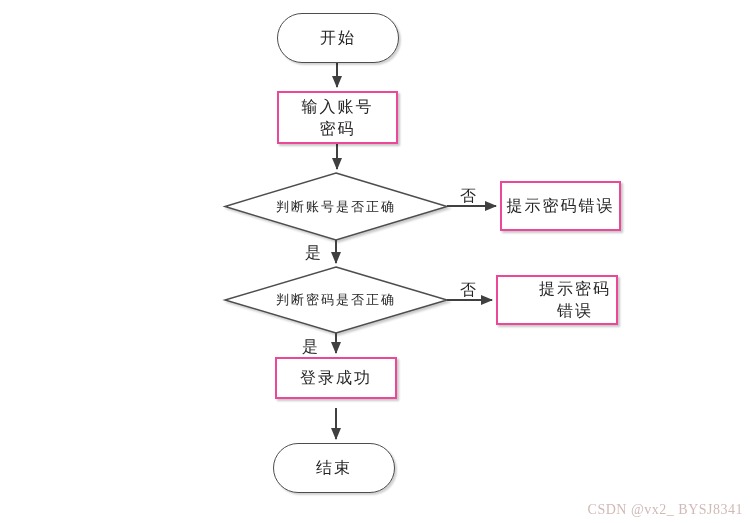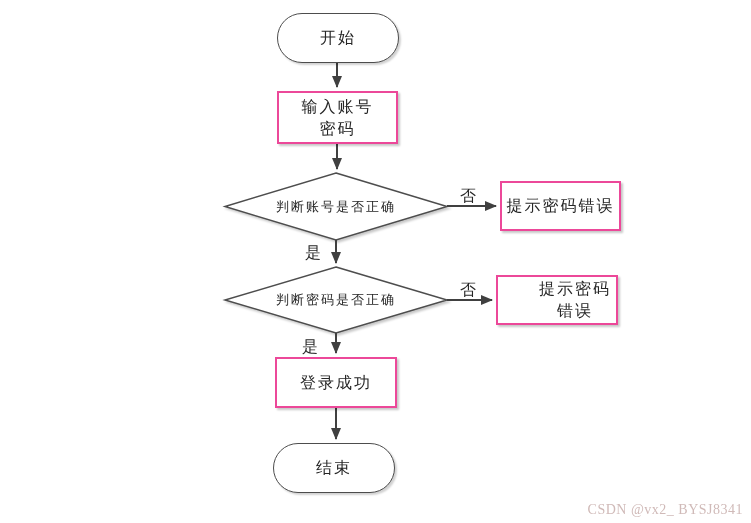--- a/index.html
+++ b/index.html
@@ -32,21 +32,21 @@
   }
   .watermark {
     position:absolute; right:8px; bottom:5px; font-size:14px;
     color:#d0bab8; letter-spacing:0.5px;font-family:Liberation Serif, serif;
   }
   
   #n-start   { left:277px; top:13px;  width:122px; height:50px;font-family:Liberation Serif, serif; }
   #n-input   { left:277px; top:91px;  width:121px; height:53px; }
   #n-err1    { left:500px; top:181px; width:121px; height:50px; }
   #n-err2    { left:496px; top:275px; width:122px; height:50px;padding-left:36px; }
-  #n-success { left:275px; top:357px; width:122px; height:51px; }
+  #n-success { left:275px; top:357px; width:122px; height:42px; }
   #n-end     { left:273px; top:443px; width:122px; height:50px; }
   #dl-1 { left:225px; top:173px; width:222px; height:67px; }
   #dl-2 { left:225px; top:267px; width:222px; height:66px; }
   #el-no1  { left:459px; top:187px; }
   #el-yes1 { left:304px; top:244px; }
   #el-no2  { left:459px; top:281px; }
   #el-yes2 { left:301px; top:338px; }
 </style>
 </head>
 <body>

